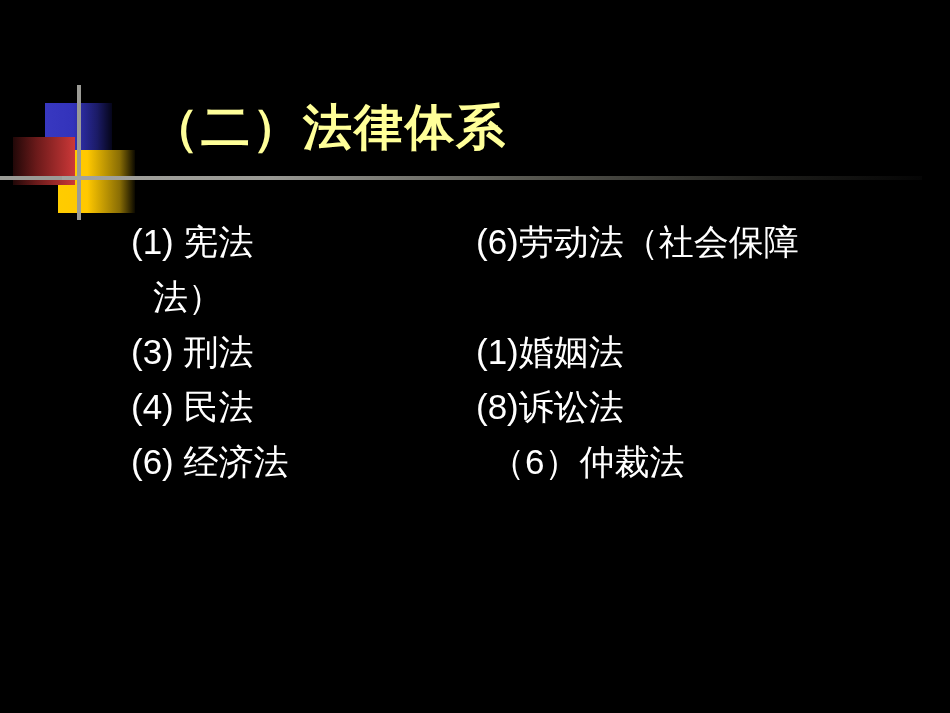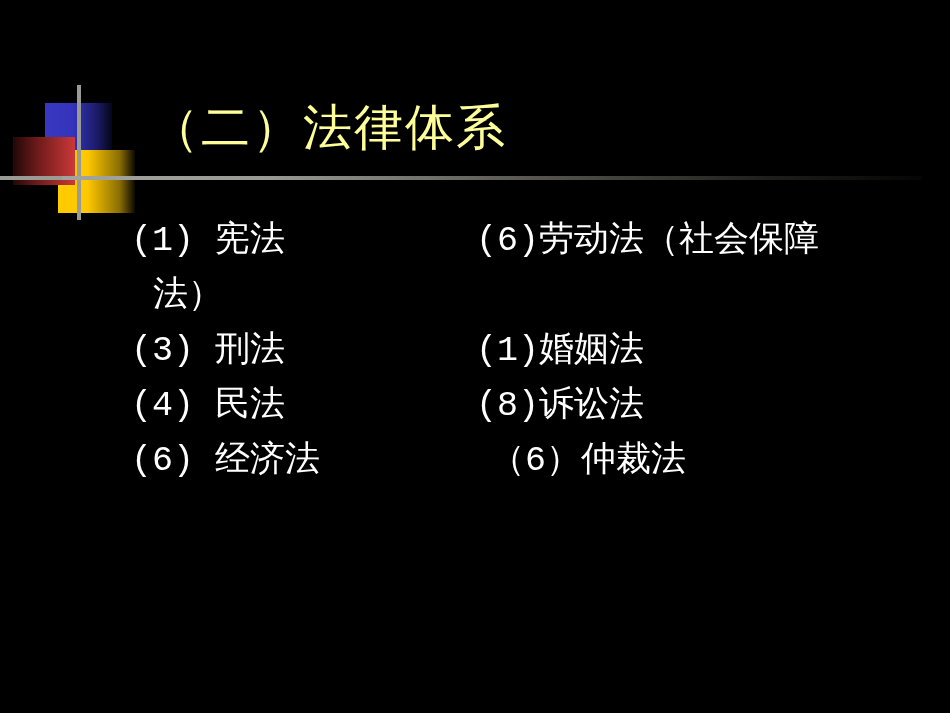--- a/index.html
+++ b/index.html
@@ -84,21 +84,21 @@
     background: linear-gradient(to right, #A3A39E 0%, #9A9A95 24%, #56564F 55%, #1E1E1B 82%, #050505 100%);
   }
 
   
   #title {
     position: absolute;
     left: 150px;
     top: 102px;
     font-family: "DejaVu Serif", "Liberation Serif", serif;
     font-size: 49px;
-    font-weight: 400;
+    font-weight: 700;
     line-height: 1.05;
     color: #FFFF99;
     letter-spacing: 2px;
     white-space: nowrap;
   }
 
   
   #body {
     position: absolute;
     left: 0;
@@ -107,21 +107,21 @@
     height: 360px;
   }
   .col {
     position: absolute;
     top: 0;
   }
   #col-left  { left: 131px; width: 320px; }
   #col-right { left: 476px; width: 440px; }
 
   .li {
-    font-family: Liberation Mono, monospace;
+    font-family: Liberation Sans, sans-serif;
     font-size: 35px;
     font-weight: 400;
     color: #FFFFFF;
     line-height: 55px;
     height: 55px;
     white-space: nowrap;
   }
   .li.wrap {
     height: 110px;
     white-space: normal;

